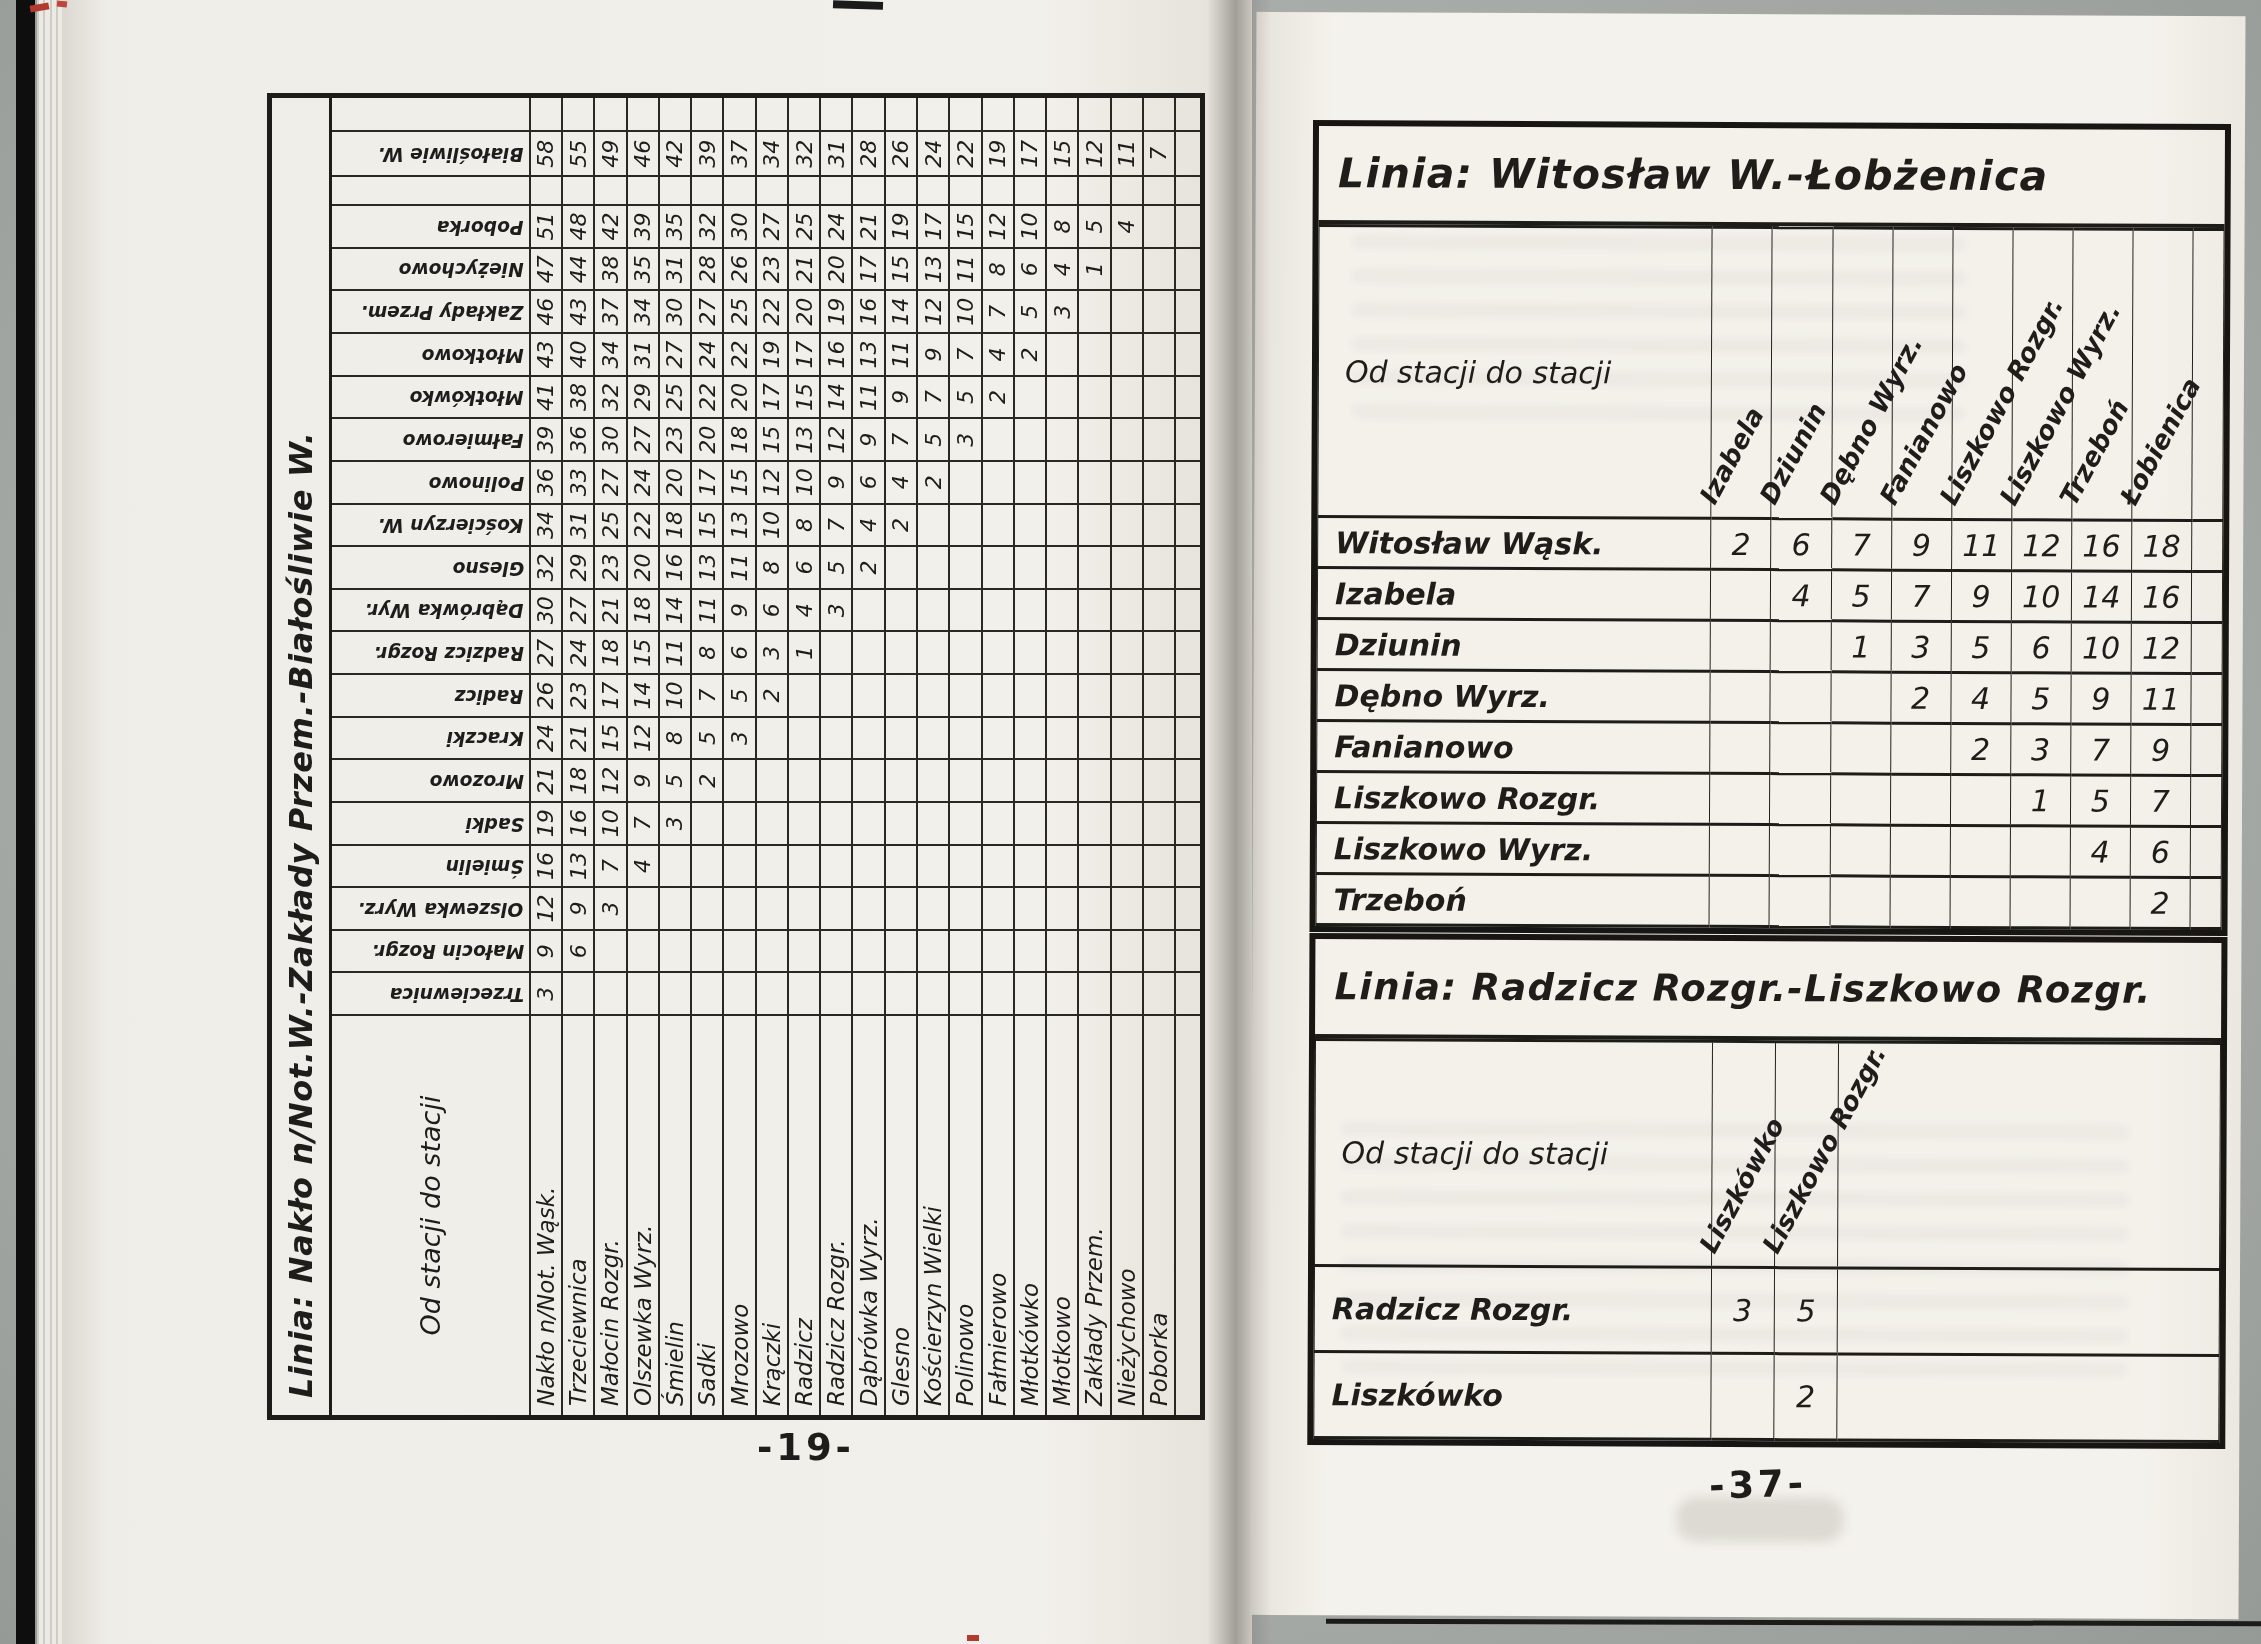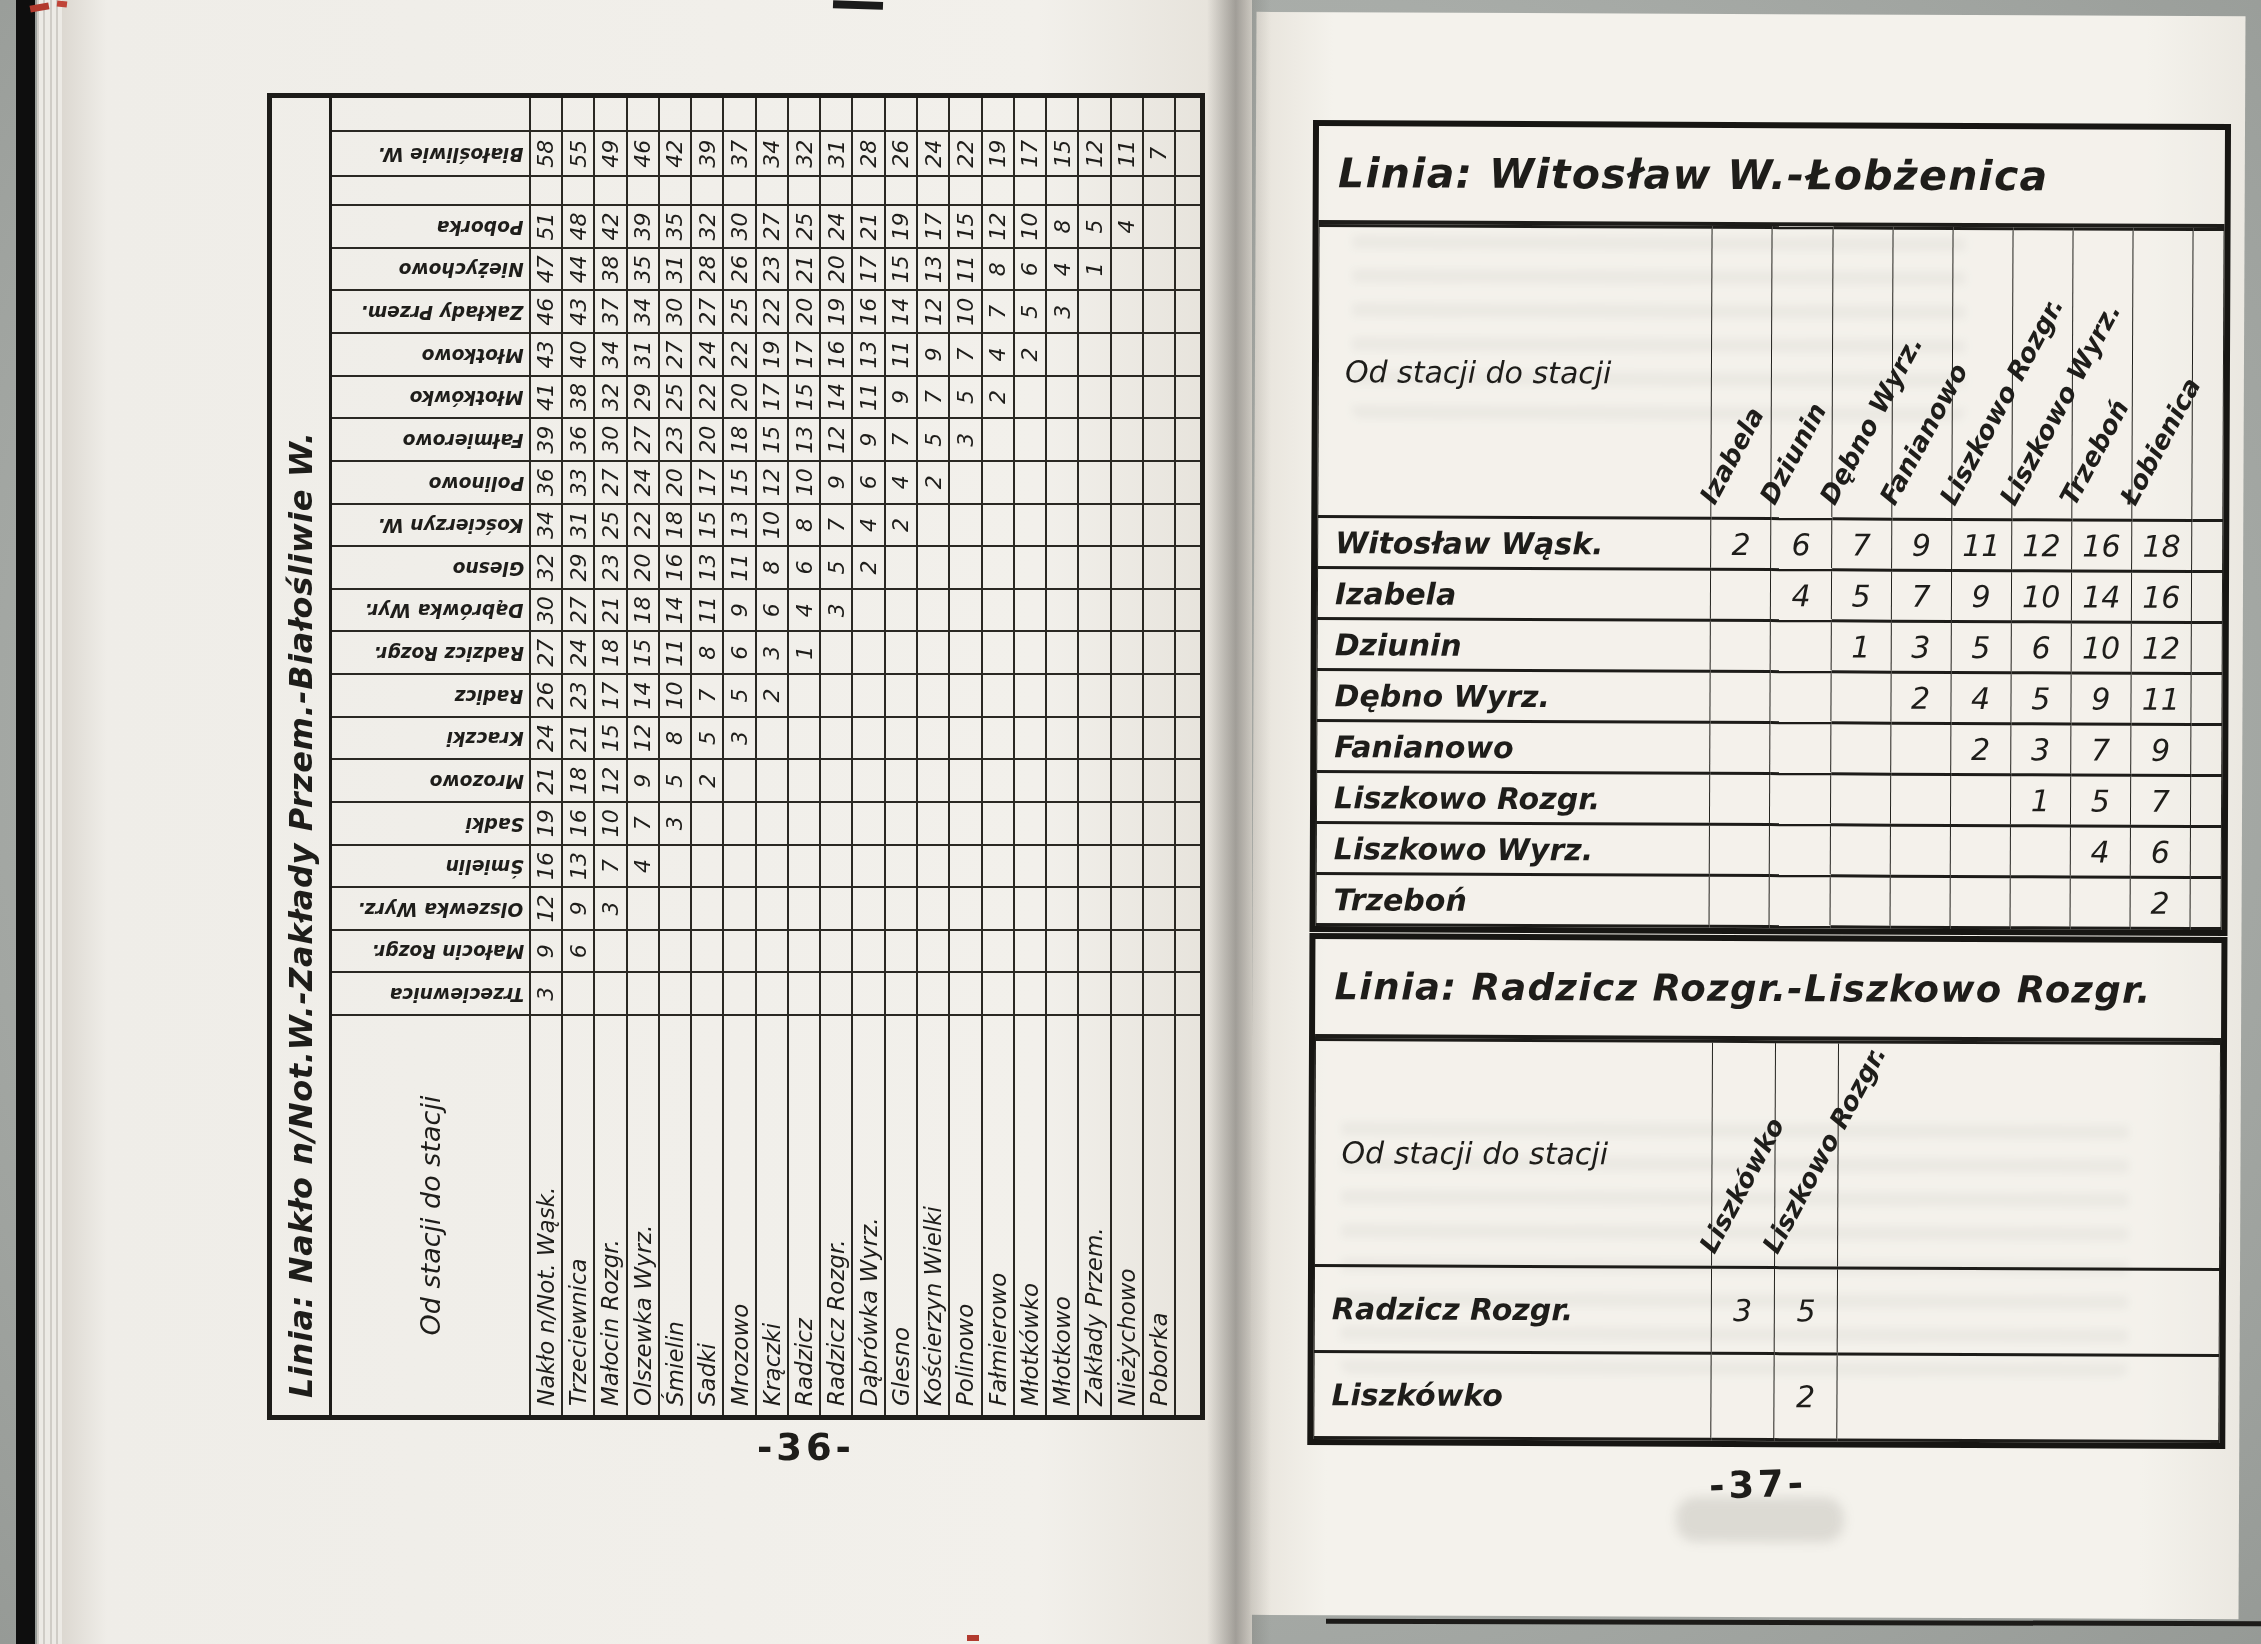--- a/index.html
+++ b/index.html
@@ -673,21 +673,21 @@
               <td></td>
               <td></td>
               <td></td>
               <td></td>
               <td></td>
             </tr>
           </tbody>
         </table>
     </div>
   </div>
-  <div class="pagenum pagenum-left">-36-</div>
+  <div class="pagenum pagenum-left">-19-</div>
 </div>
 
 <div class="pgroup pgroup-right">
   <div class="ghost" style="left:97px;top:213px;width:613px;height:193px;"></div>
   <div class="ghost" style="left:90px;top:1090px;width:787px;height:271px;"></div>
   <div class="ghost-38"></div>
 
   <div class="rwrap rwrap1">
     <div class="rtitle">Linia: Witosław W.-Łobżenica</div>
     <table class="rtable rt1">

